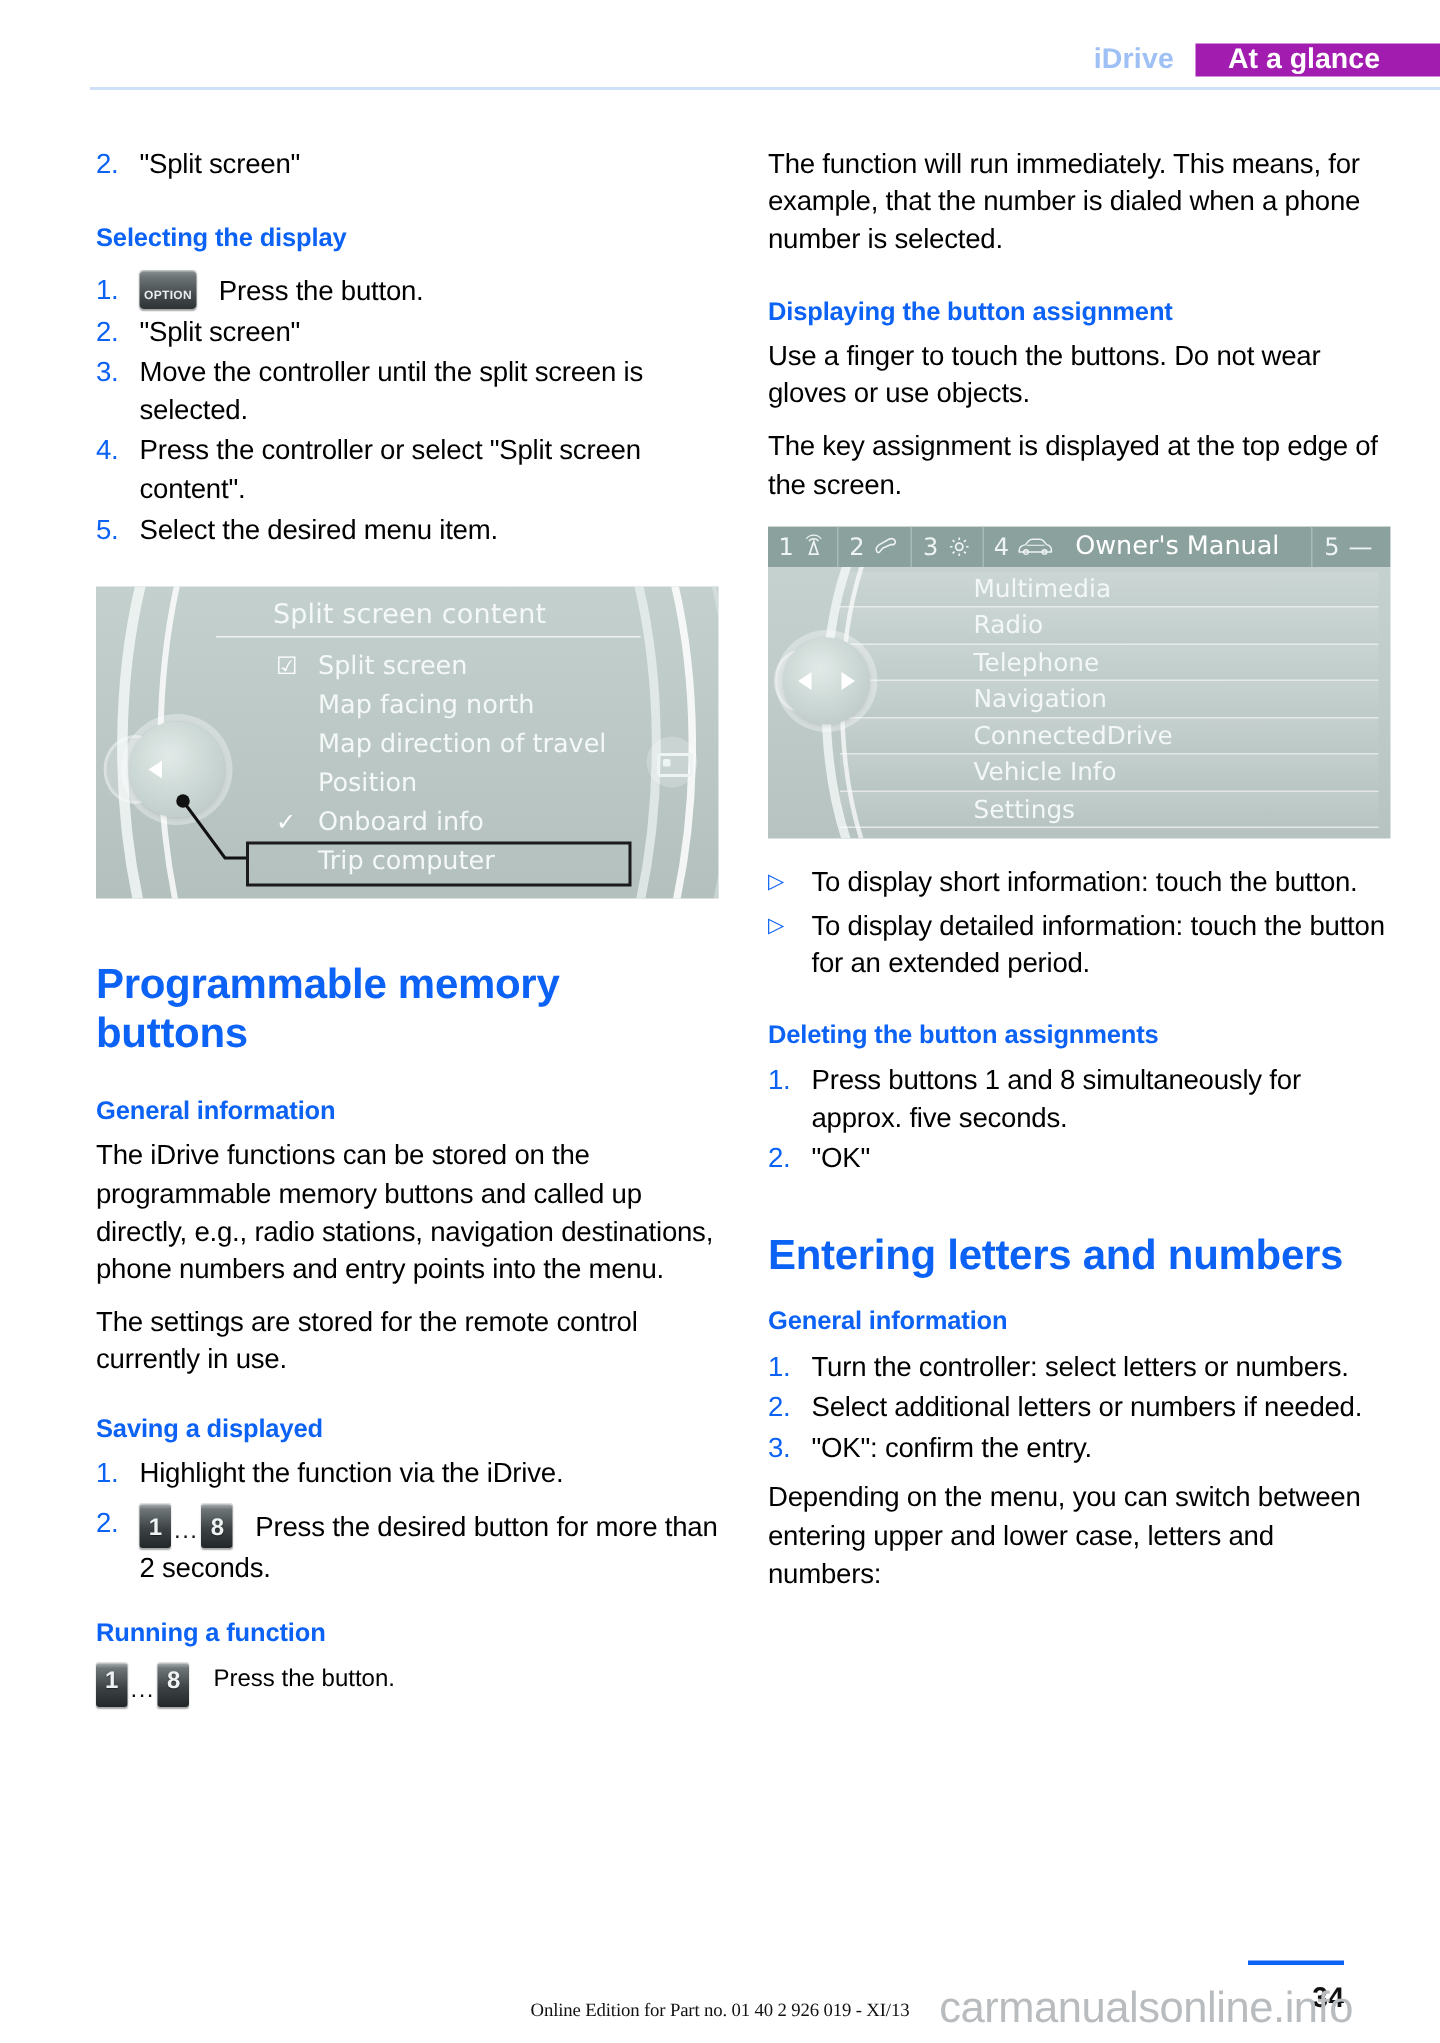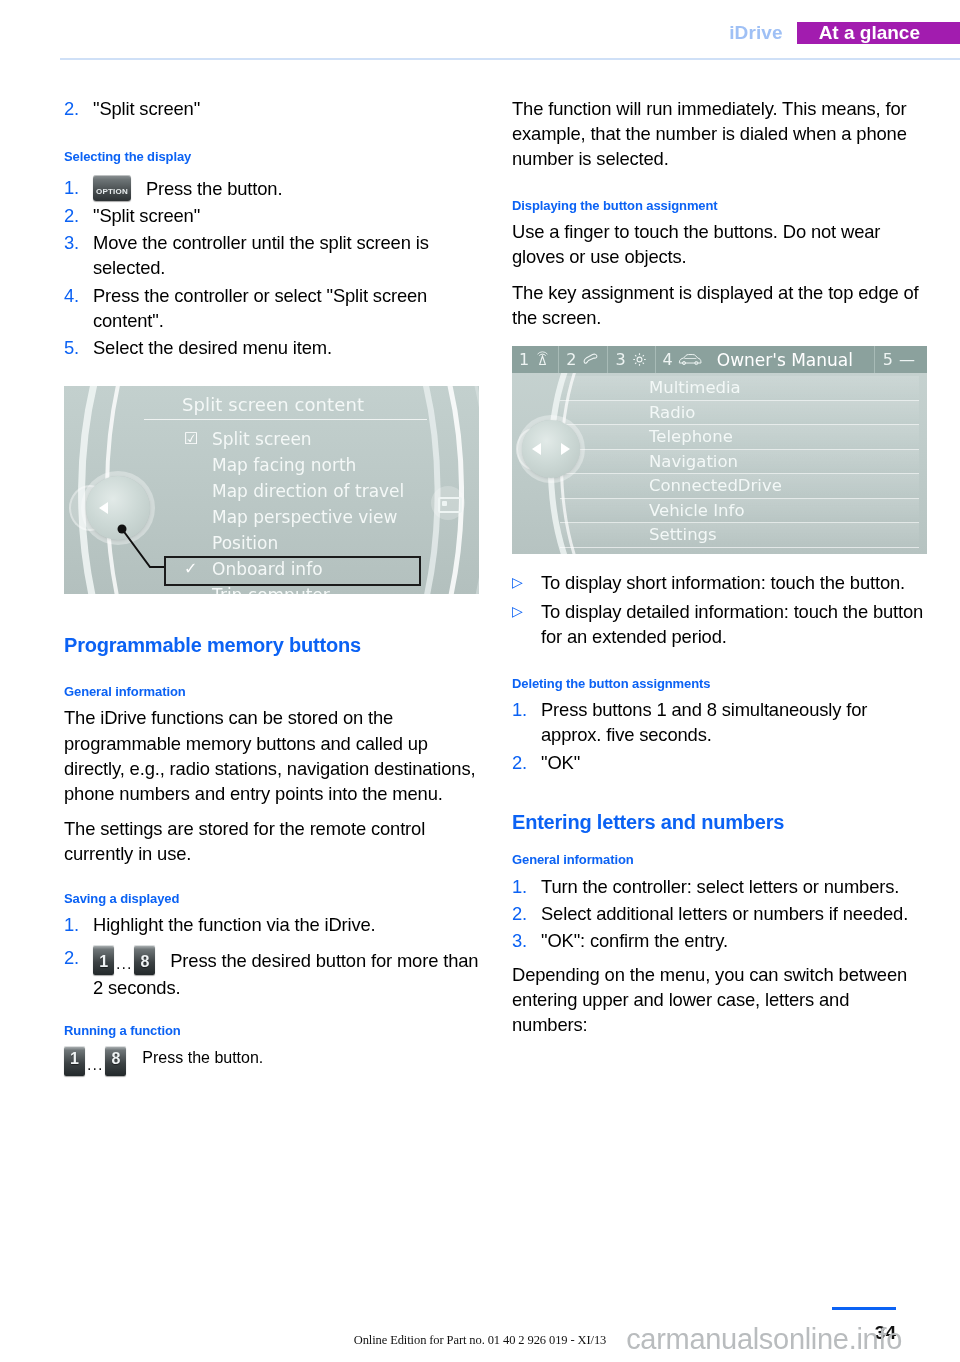--- a/index.html
+++ b/index.html
@@ -9,21 +9,21 @@
     font-family:"Liberation Sans", sans-serif;
     color:#000;
     position:relative;
     overflow:hidden;
   }
   
   .header{
     position:absolute;left:0;top:0;width:960px;height:58px;
   }
   .header-inner{
-    position:absolute;right:0;top:22px;height:36px;display:flex;align-items:flex-start;
+    position:absolute;right:0;top:22px;height:36px;display:flex;align-items:center;
   }
   .hdr-chapter{
     display:flex;align-items:center;
     color:#9fc0f5;font-size:19px;font-weight:bold;
     padding:0 14px 0 0;letter-spacing:0.1px;
   }
   .hdr-section{
     background:#a21caf;color:#fff;font-size:19px;font-weight:bold;
     display:flex;align-items:center;padding:0 40px 0 22px;
   }
@@ -31,25 +31,25 @@
     position:absolute;left:60px;right:0;top:58px;height:2px;background:#cfe0f7;
   }
 
   
   .col{position:absolute;top:96px;width:415px;}
   .col-left{left:64px;}
   .col-right{left:512px;}
 
   
   h1.sec{
-    color:#0b62f4;font-size:20px;font-weight:bold;line-height:1.18;
+    color:#0b62f4;font-size:28px;font-weight:bold;line-height:1.18;
     margin:0;padding:0;letter-spacing:-0.2px;
   }
   h2.sub{
-    color:#0b62f4;font-size:13px;font-weight:bold;line-height:1.2;
+    color:#0b62f4;font-size:17px;font-weight:bold;line-height:1.2;
     margin:0;padding:0;letter-spacing:-0.1px;
   }
   p.body{
     font-size:18.4px;line-height:25.2px;margin:0;padding:0;color:#000;
     letter-spacing:-0.15px;
   }
   .sp-6{height:6px;}
   .sp-8{height:8px;}
   .sp-10{height:10px;}
   .sp-16{height:16px;}
@@ -243,21 +243,20 @@
 
     <svg style="position:absolute;left:0;top:0;width:415px;height:208px;">
       <circle cx="58" cy="143" r="4.5" fill="#111"></circle>
       <path d="M58 143 L 86 181 L 100 181" stroke="#111" stroke-width="2" fill="none"></path>
     </svg>
 
     <div class="menu">
       <div class="mi"><span class="ck">☑</span><span>Split screen</span></div>
       <div class="mi"><span>Map facing north</span></div>
       <div class="mi"><span>Map direction of travel</span></div>
-      <div class="mi"><span>Map perspective view</span></div>
       <div class="mi"><span>Position</span></div>
       <div class="mi"><span class="ck">✓</span><span>Onboard info</span></div>
       <div class="mi"><span>Trip computer</span></div>
     </div>
     <div class="hl" style="top:170px;"></div>
   </div>
 
   <div class="sp-40"></div>
   <h1 class="sec">Programmable memory buttons</h1>
   <div class="sp-26"></div>

